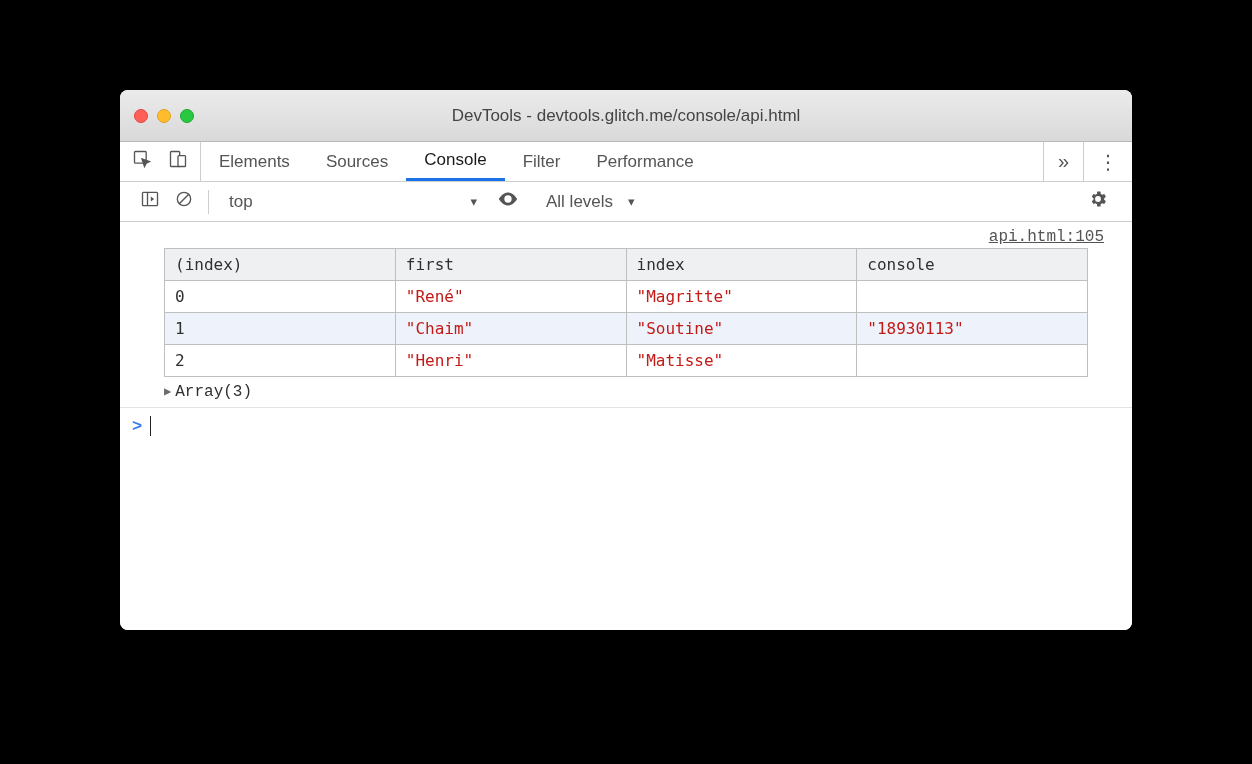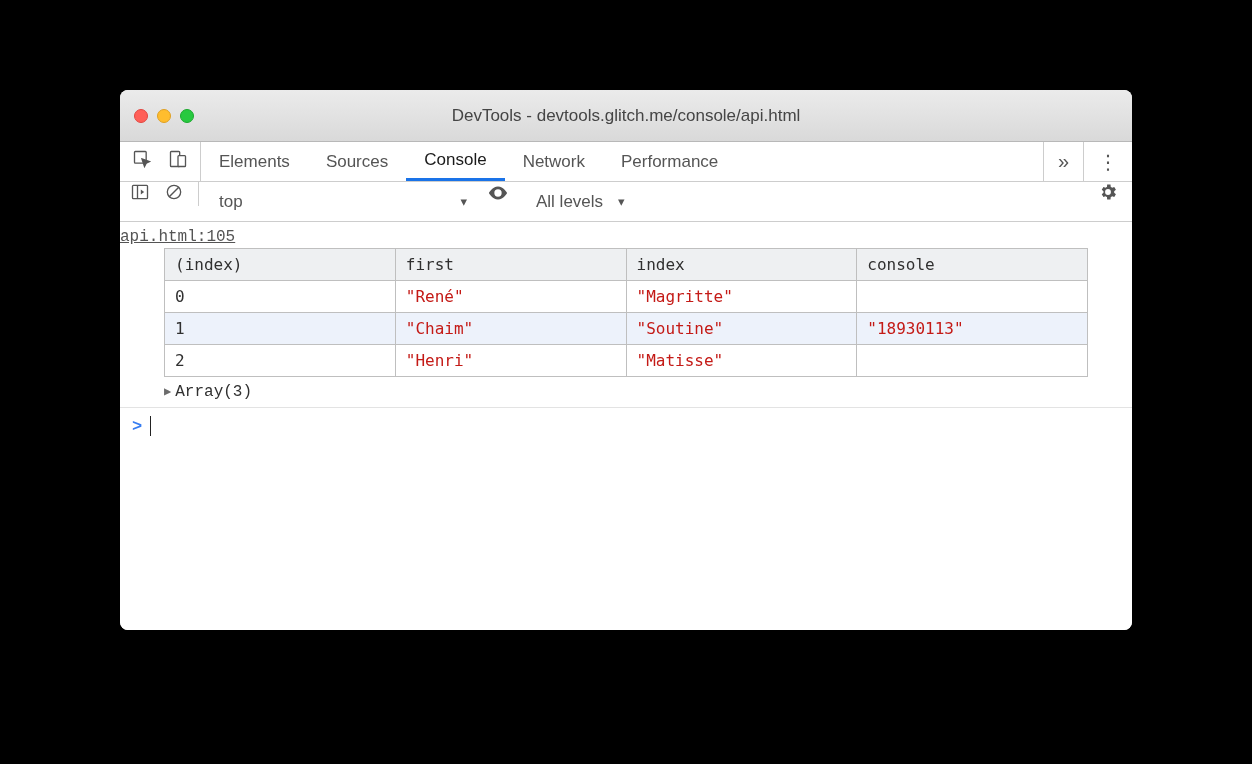--- a/index.html
+++ b/index.html
@@ -47,40 +47,40 @@
     color: #555;
   }
   .tabs .left-icons { display:flex; align-items:center; padding:0 12px; gap:16px; border-right:1px solid #cdcdcd;}
   .tabs .tablist { display:flex; align-items:stretch; }
   .tab { padding: 0 18px; display:flex; align-items:center; cursor:pointer;}
   .tab.active { color:#1a1a1a; border-bottom: 3px solid #1a73e8; font-weight:400;}
   .tabs .spacer{flex:1;}
   .tabs .overflow{display:flex;align-items:center;padding:0 14px;font-size:20px;color:#555;border-left:1px solid #cdcdcd;}
   .tabs .kebab{display:flex;align-items:center;padding:0 14px;border-left:1px solid #cdcdcd;color:#555;font-size:20px;}
   .toolbar {
-    height: 40px; border-bottom: 1px solid #cdcdcd; display:flex; 
-    font-size:17px; color:#555; padding:0 10px; gap:14px;
+    height: 40px; border-bottom: 1px solid #cdcdcd; display:flex; align-items:center;
+    font-size:17px; color:#555; padding:0 20px; gap:14px;
   }
   .sep{width:1px;height:24px;background:#cdcdcd;}
   .context-select{display:flex;align-items:center;gap:6px;flex:0 0 260px;justify-content:space-between;padding:0 6px;}
   .filter-input{
     border:none; background:#fff; border-left:1px solid #cdcdcd; border-right:1px solid #cdcdcd;
     height:100%; padding:0 12px; font-size:17px; color:#333; width:250px;
   }
   .filter-input::placeholder{color:#8a8a8a;}
   .levels{display:flex;align-items:center;gap:15px;white-space:nowrap;margin-left:13px;}
   .toolbar .spacer{flex:1;}
   .gear{padding:0 4px;}
   .output {
     flex:1; overflow:auto; background:#fff;
     font-family: Menlo, Consolas, "Courier New", monospace;
     font-size:16px; color:#303030;
   }
   .src-link{
-    text-align:left; padding:6px 6px 2px 0; 
+    text-align:right; padding:6px 28px 2px 0; 
   }
   .src-link span{ text-decoration: underline; color:#545454; cursor:pointer;}
   .tbl-wrap{ padding: 0 44px 0 44px; }
   table.console-table{
     width:100%; border-collapse: collapse; table-layout:fixed;
   }
   table.console-table th, table.console-table td{
     border:1px solid #bfbfbf; padding:6px 10px; text-align:left; font-weight:normal;
     font-family: Menlo, Consolas, monospace; font-size:16px;
   }
@@ -135,21 +135,21 @@
       <div class="tab">
           <span>Elements</span>
         </div>
       <div class="tab">
           <span>Sources</span>
         </div>
       <div class="tab active">
           <span>Console</span>
         </div>
       <div class="tab">
-          <span>Network</span>
+          <span>Filter</span>
         </div>
       <div class="tab">
           <span>Performance</span>
         </div>
     </div>
     <div class="spacer"></div>
     <div class="overflow">
         <span>»</span>
       </div>
     <div class="kebab">

